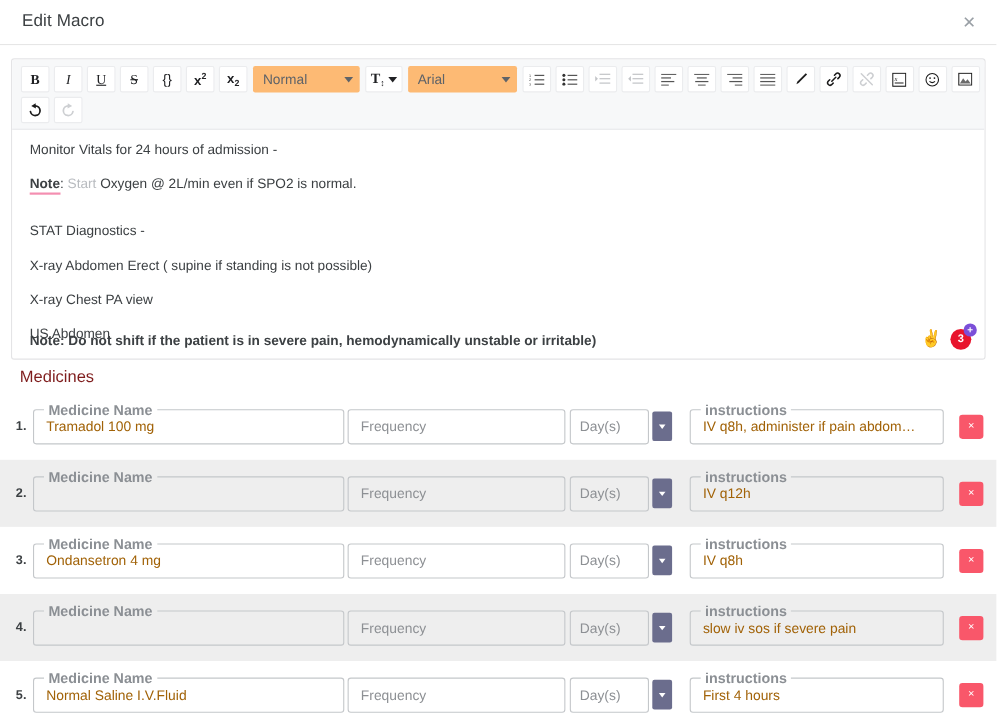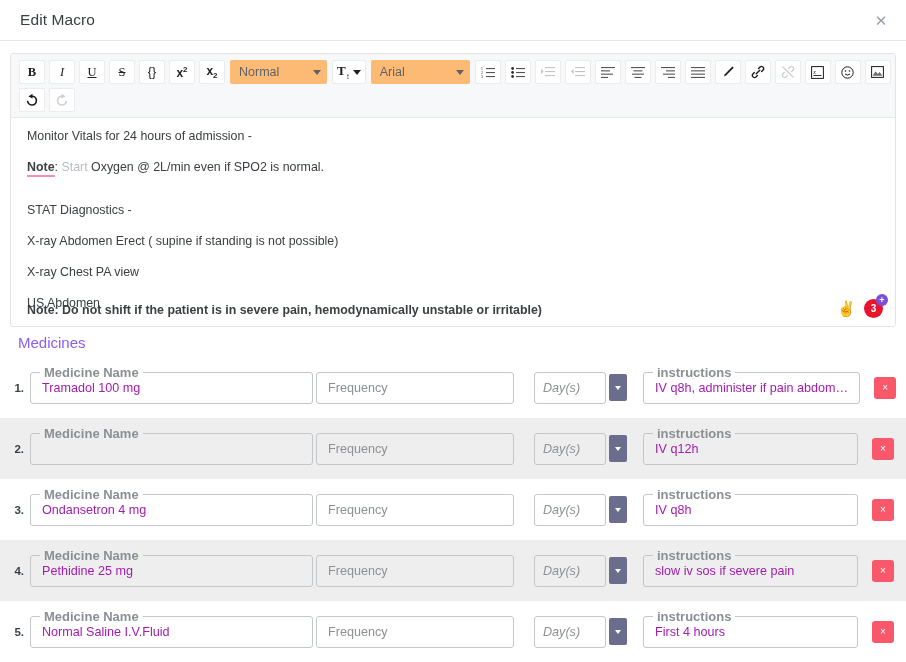--- a/index.html
+++ b/index.html
@@ -156,21 +156,21 @@
     width: 12px; height: 12px; border-radius: 50%;
     background: #7b4fd8; color: #fff;
     font-size: 9px; font-weight: bold;
     display: flex; align-items: center; justify-content: center;
     line-height: 1;
   }
 
   
   .med-section { margin-top: 7px; }
   .med-title {
-    font-size: 15px; color: #8b5cf6;
+    font-size: 15px; color: #7f1d1d;
     padding: 0 0 6px 18px;
   }
   .med-rows { display: flex; flex-direction: column; }
   .med-row {
     display: flex; align-items: center;
     height: 61px;
     padding: 0 12px 0 8px;
     background: #ffffff;
   }
   .med-row.alt { background: #eeeeee; }
@@ -191,30 +191,30 @@
   }
   .field .legend {
     position: absolute; top: -7px; left: 9px;
     font-size: 13px; color: #8b8f94;
     padding: 0 4px; line-height: 1;
     background: #ffffff;
     font-weight: bold;
   }
   .med-row.alt .field .legend { background: #eeeeee; }
   .field .val, .field .ph {
-    font-size: 12.6px; color: #a21caf;
+    font-size: 12.6px; color: #a16207;
     padding: 0 11px; white-space: nowrap;
     overflow: hidden; text-overflow: ellipsis;
     width: 100%;
   }
   .field .ph { color: #8d9094; }
 
   .f-name  { width: 283px; min-width: 283px; }
   .f-freq  { width: 198px; min-width: 198px; margin-left: 3px; }
-  .f-days  { width: 72px;  min-width: 72px;  margin-left: 20px; font-style: italic; }
+  .f-days  { width: 72px;  min-width: 72px;  margin-left: 4px; }
   .f-days .ph { text-align: left; padding: 0 8px; }
   .f-instr { flex: 1; margin-left: 16px; }
 
   .days-caret-btn {
     width: 18px; min-width: 18px; height: 27px;
     margin-left: 3px;
     background: #6b6d8d;
     border: none; border-radius: 2px;
     display: flex; align-items: center; justify-content: center;
     cursor: pointer;
@@ -500,21 +500,20 @@
           <span class="legend">instructions</span>
           <span class="val">IV q8h</span>
         </div>
         <div class="del-btn">×</div>
       </div>
 
       <div class="med-row alt">
         <div class="row-index">4.</div>
         <div class="field f-name">
           <span class="legend">Medicine Name</span>
-          <span class="val">Pethidine 25 mg</span>
         </div>
         <div class="field f-freq">
           <span class="ph">Frequency</span>
         </div>
         <div class="field f-days">
           <span class="ph">Day(s)</span>
         </div>
         <div class="days-caret-btn">
             <span class="c"></span>
           </div>

